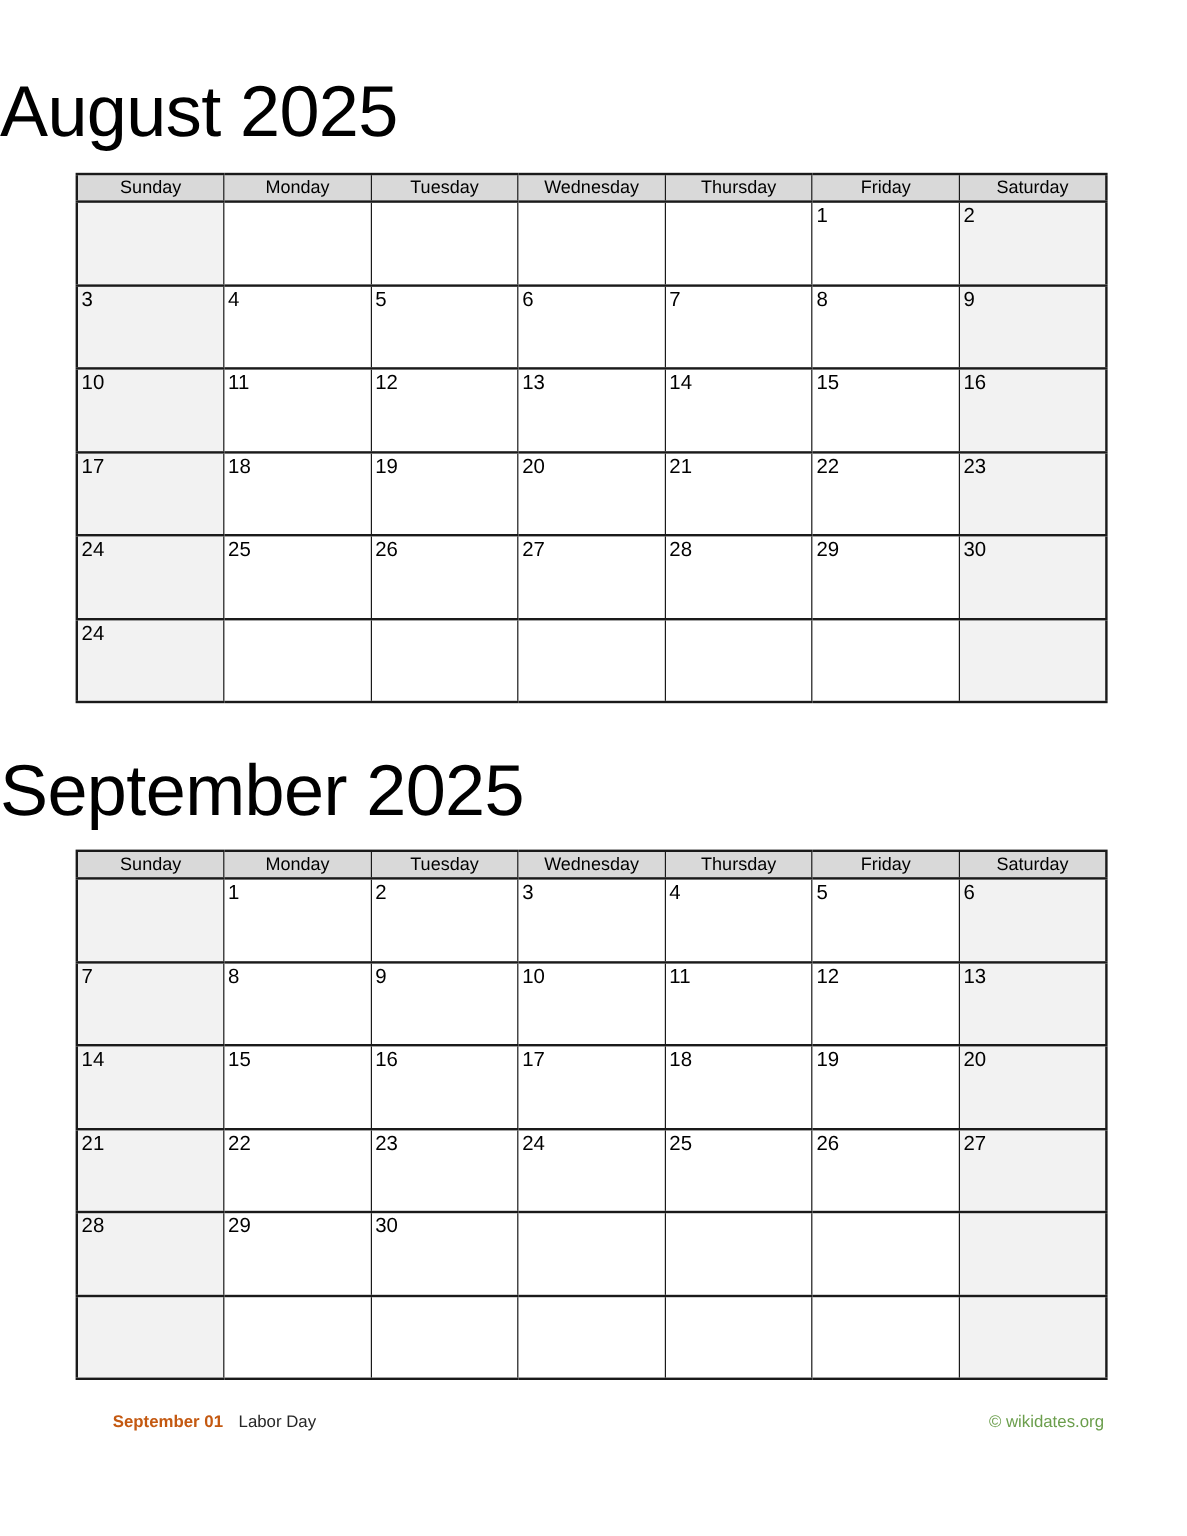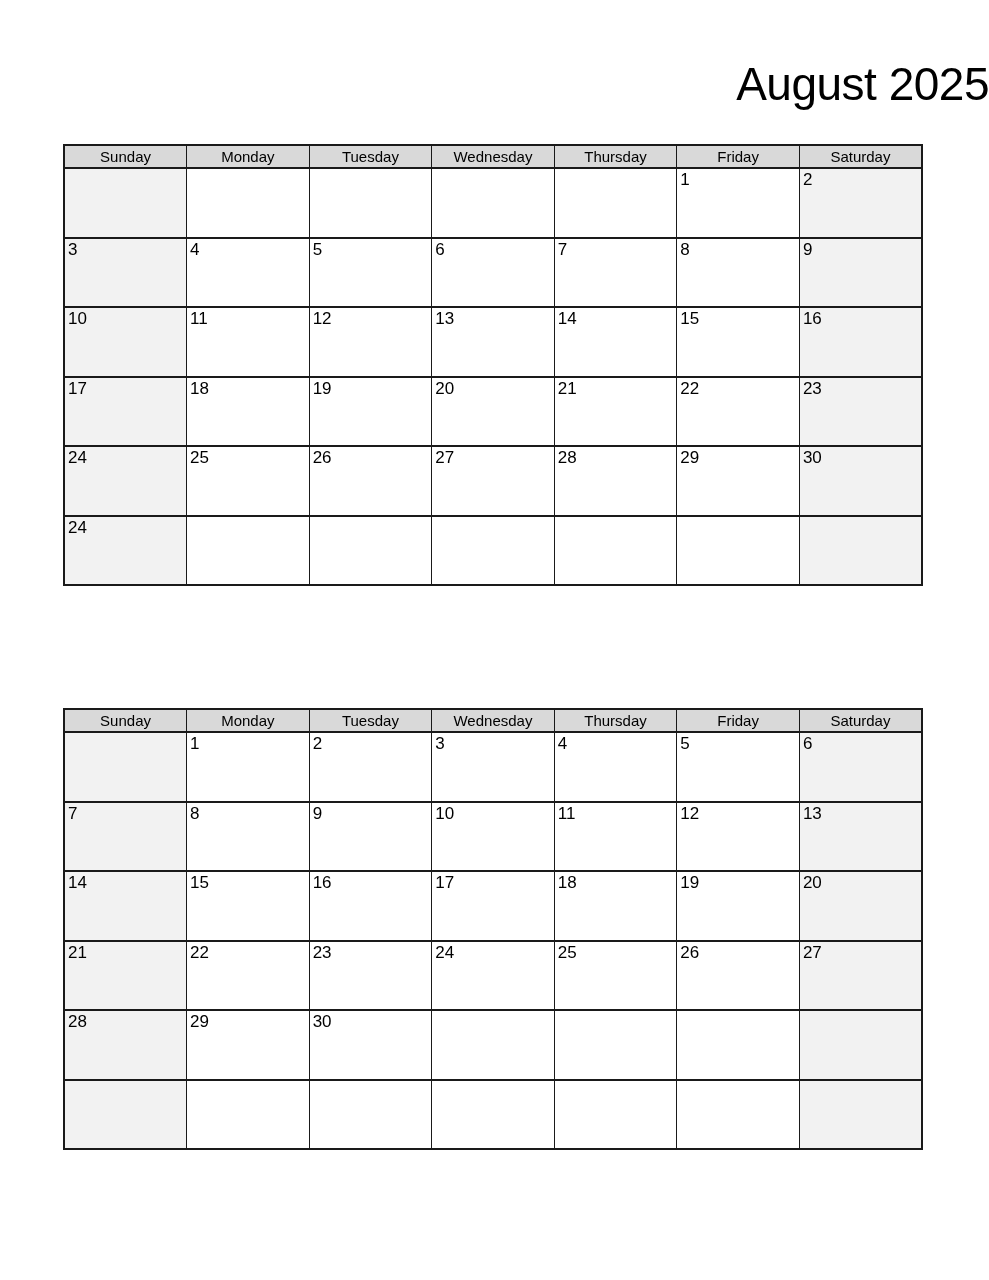--- a/index.html
+++ b/index.html
@@ -12,22 +12,22 @@
   html,body{margin:0;padding:0;background:#ffffff;}
   body{
     width:989px;height:1280px;
     font-family:"Liberation Sans","DejaVu Sans",sans-serif;
     color:#000;
   }
   .page{position:relative;width:989px;height:1280px;background:#fff;overflow:hidden;}
 
   .month-title{
     position:absolute;left:0;width:100%;
-    margin:0;text-align:right;
-    font-size:46px;font-weight:400;letter-spacing:-0.5px;
+    margin:0;text-align:left;
+    font-size:60px;font-weight:400;letter-spacing:-0.5px;
     line-height:1.15;
   }
   #title-august{top:58px;}
   #title-september{top:624px;}
 
   table.cal{
     position:absolute;left:63px;width:860px;
     border-collapse:collapse;table-layout:fixed;
     border:2.5px solid var(--grid);
     background:#fff;
@@ -138,20 +138,21 @@
           <td></td>
           <td></td>
           <td></td>
           <td></td>
           <td></td>
           <td class="weekend"></td>
         </tr>
       </tbody>
     </table>
 
+  <h1 class="month-title" id="title-september">September 2025</h1>
 
   <table class="cal" id="cal-september">
       <thead>
         <tr>
           <th>Sunday</th>
           <th>Monday</th>
           <th>Tuesday</th>
           <th>Wednesday</th>
           <th>Thursday</th>
           <th>Friday</th>
@@ -209,14 +210,20 @@
           <td></td>
           <td></td>
           <td></td>
           <td></td>
           <td></td>
           <td class="weekend"></td>
         </tr>
       </tbody>
     </table>
 
+  <div class="footer">
+    <div class="holiday">
+      <span class="holiday-date">September 01</span><span class="holiday-name">Labor Day</span>
+    </div>
+    <div class="copyright">© wikidates.org</div>
+  </div>
 
 </div>
 
 </body></html>

